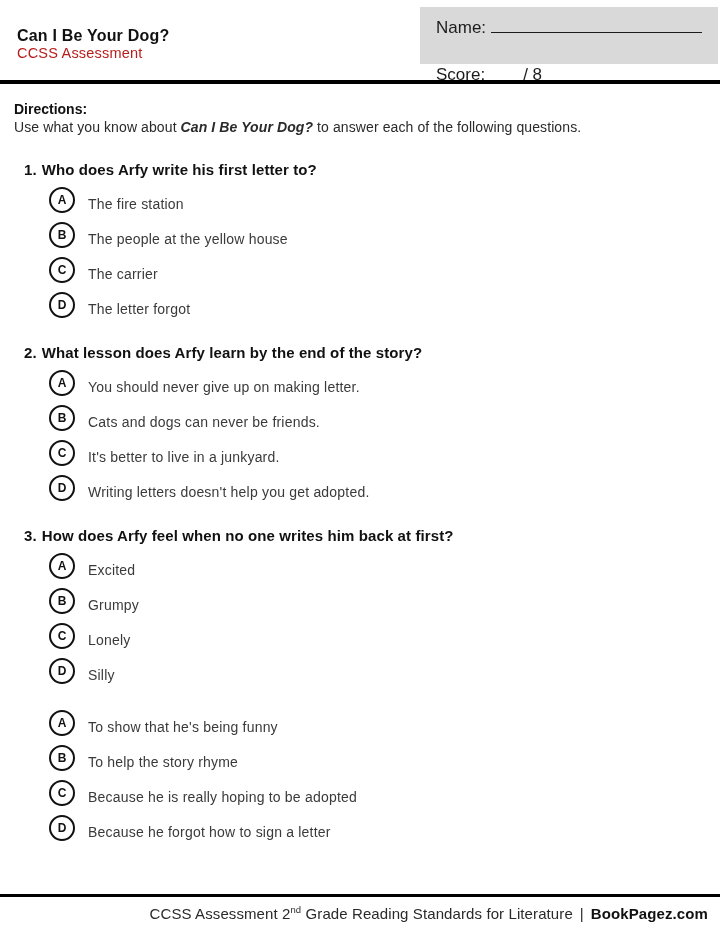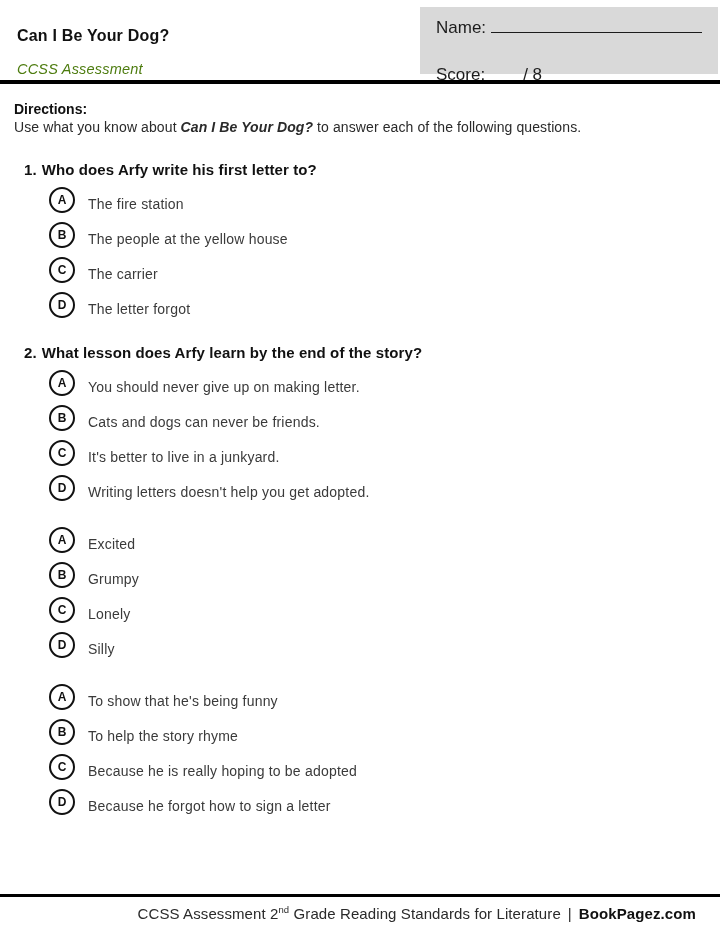--- a/index.html
+++ b/index.html
@@ -8,24 +8,24 @@
     position:relative;
     width:720px; height:932px;
     background:#ffffff;
     font-family:"Liberation Sans", sans-serif;
     color:#1c1c1c;
     overflow:hidden;
   }
   
   .header-left { position:absolute; left:17px; top:27px; }
   .doc-title { font-size:16px; font-weight:bold; color:#111; letter-spacing:0.2px; }
-  .doc-subtitle { font-size:14.5px; color:#4d7c0f; margin-top:16px; letter-spacing:0.2px;font-style:italic; }
+  .doc-subtitle { font-size:14.5px; color:#b91c1c; margin-top:0; letter-spacing:0.2px; }
   .name-score-box {
     position:absolute; top:7px; right:2px;
-    width:298px; height:67px;
+    width:298px; height:57px;
     background:#d9d9d9;
     padding:11px 16px 0 16px;
   }
   .ns-row { display:flex; align-items:baseline; font-size:17px; color:#1c1c1c; }
   .ns-row + .ns-row { margin-top:27px; }
   .name-blank {
     display:inline-block; flex:1 1 auto;
     border-bottom:1.6px solid #1c1c1c;
     height:15px; margin-left:5px; max-width:212px;
     cursor:text;
@@ -48,21 +48,21 @@
     border:2.5px solid #111; border-radius:50%;
     display:flex; align-items:center; justify-content:center;
     font-size:12px; font-weight:bold; color:#111;
     background:#fff; cursor:pointer;
   }
   .option-label { margin-left:13px; font-size:14px; color:#3a3a3a; letter-spacing:0.2px;margin-top:8px; }
   
   .footer { position:absolute; left:0; right:0; top:894px; }
   .footer-rule { height:2.5px; background:#000; }
   .footer-text {
-    margin-top:7px; text-align:right; padding-right:24px;
+    margin-top:7px; text-align:right; padding-right:12px;
     font-size:15px; color:#2a2a2a; letter-spacing:0.1px;
   }
   .footer-text sup { font-size:9.5px; vertical-align:super; }
   .footer-sep { padding:0 7px; }
   .footer-brand { font-weight:bold; color:#111; }
 </style>
 </head>
 <body>
 
 <div class="page">
@@ -130,20 +130,23 @@
         <span class="bubble">C</span>
         <span class="option-label">It's better to live in a junkyard.</span>
       </div>
       <div class="option">
         <span class="bubble">D</span>
         <span class="option-label">Writing letters doesn't help you get adopted.</span>
       </div>
     </div>
 
     <div class="question">
+      <div class="q-heading">
+        <span class="q-num">3.</span><span>How does Arfy feel when no one writes him back at first?</span>
+      </div>
       <div class="option">
         <span class="bubble">A</span>
         <span class="option-label">Excited</span>
       </div>
       <div class="option">
         <span class="bubble">B</span>
         <span class="option-label">Grumpy</span>
       </div>
       <div class="option">
         <span class="bubble">C</span>

